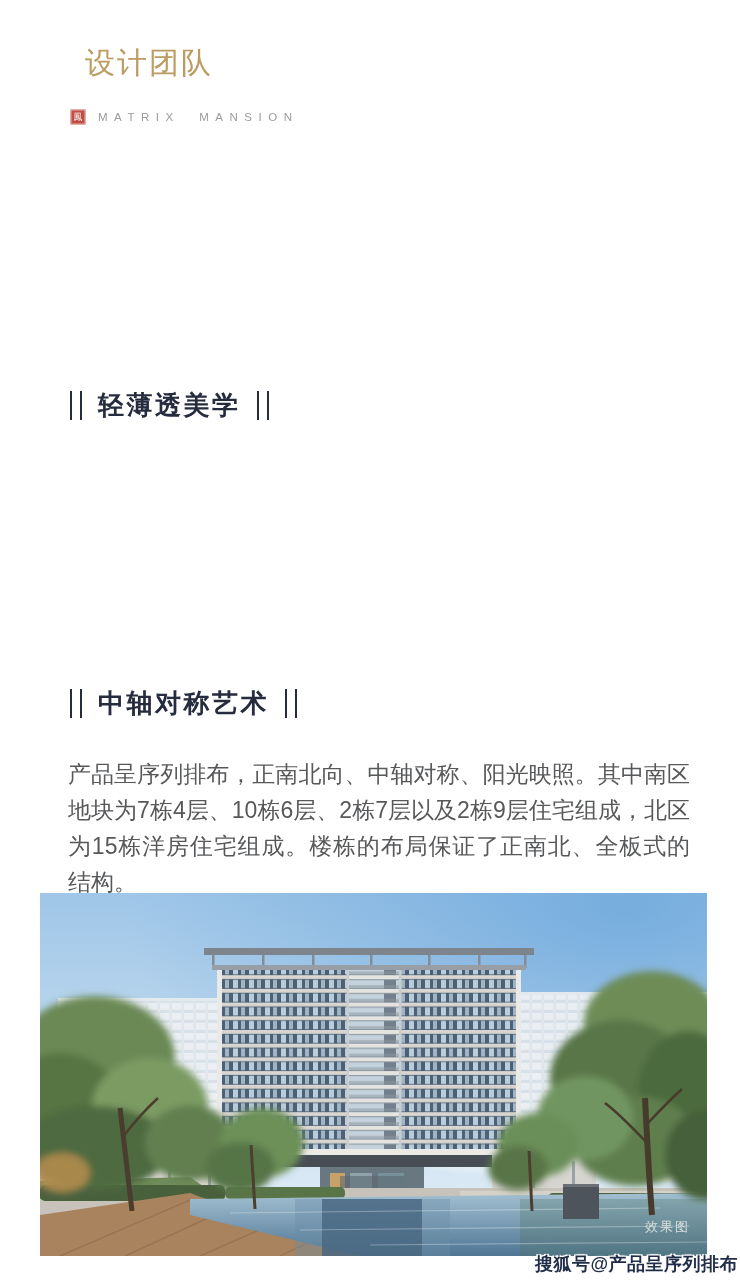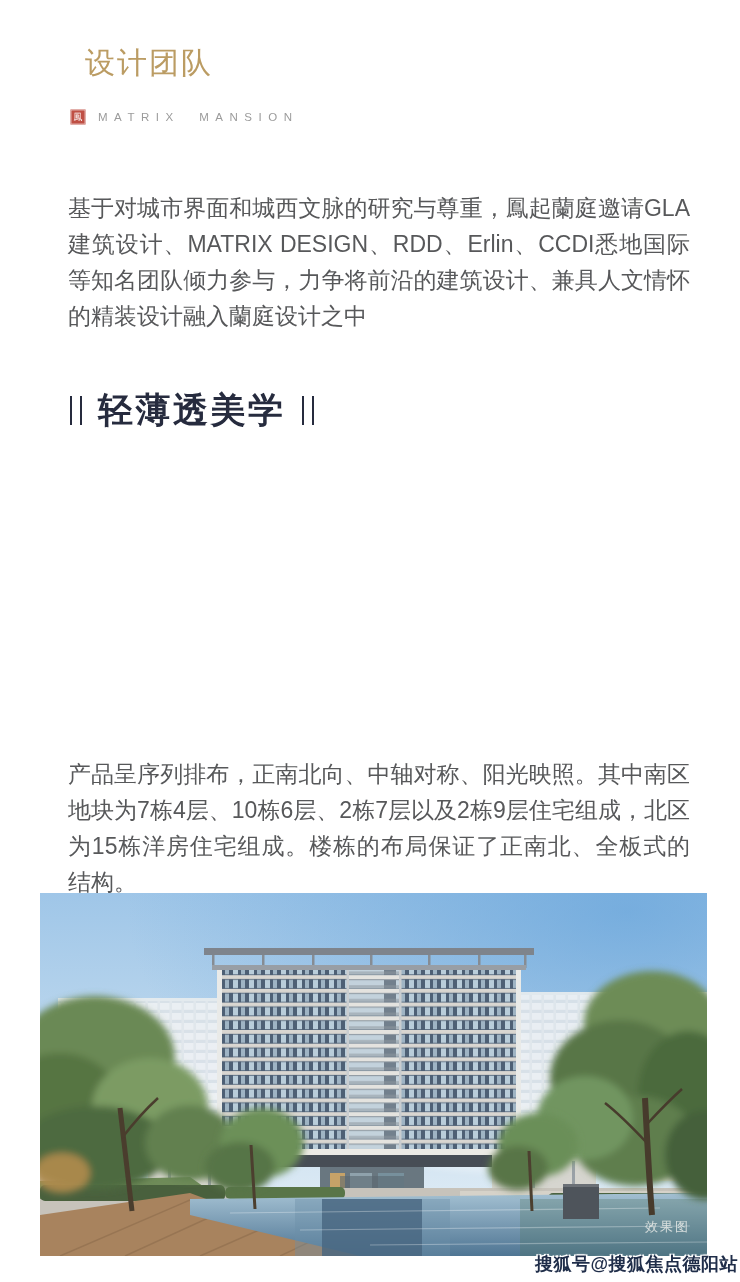--- a/index.html
+++ b/index.html
@@ -41,21 +41,21 @@
     position:absolute; left:70px; display:flex; align-items:center; gap:16px;
   }
   .sh1 { top:391px; }
   .sh2 { top:689px; }
   .bars {
     width:8px; height:29px;
     border-left:2.5px solid var(--navy,#262b3e);
     border-right:2.5px solid var(--navy,#262b3e);
   }
   .sec-title {
-    font-size:35px; font-weight:700; letter-spacing:2.5px;
+    font-size:26px; font-weight:700; letter-spacing:2.5px;
     color:var(--navy,#262b3e); line-height:1.1;
   }
   
   .photo {
     position:absolute; left:40px; top:893px; width:667px; height:363px; margin:0;border-radius:19px;
   }
   .photo svg { display:block; width:667px; height:363px; }
   
   .watermark {
     position:absolute; right:2px; top:1252px;
@@ -72,28 +72,32 @@
   <header>
     <h1 class="title">设计团队</h1>
     <div class="brand-row">
       <span class="seal">
           <span>鳳</span>
         </span>
       <span class="brand-name">MATRIX MANSION</span>
     </div>
   </header>
 
-  <p class="para p1">基于对城市界面和城西文脉的研究与尊重，鳳起蘭庭邀请GLA建筑设计、MATRIX DESIGN、RDD、Erlin、CCDI悉地国际等知名团队倾力参与，力争将前沿的建筑设计、兼具人文情怀的精装设计融入蘭庭设计之中</p>
 
   <div class="sec-heading sh1">
     <span class="bars"></span>
     <span class="sec-title">轻薄透美学</span>
     <span class="bars"></span>
   </div>
 
+  <div class="sec-heading sh2">
+    <span class="bars"></span>
+    <span class="sec-title">中轴对称艺术</span>
+    <span class="bars"></span>
+  </div>
   <p class="para p3">产品呈序列排布，正南北向、中轴对称、阳光映照。其中南区地块为7栋4层、10栋6层、2栋7层以及2栋9层住宅组成，北区为15栋洋房住宅组成。楼栋的布局保证了正南北、全板式的结构。</p>
 
   <figure class="photo">
     <svg viewBox="0 0 667 363" preserveAspectRatio="none">
       <defs>
         <linearGradient id="sky" x1="0" y1="0" x2="0" y2="1">
           <stop offset="0" stop-color="#9fc6e8"></stop>
           <stop offset="0.55" stop-color="#c6ddef"></stop>
           <stop offset="1" stop-color="#e8f1f7"></stop>
         </linearGradient>
@@ -250,15 +254,15 @@
           <ellipse cx="498" cy="252" rx="40" ry="32" fill="#6b8f58"></ellipse>
           <ellipse cx="478" cy="275" rx="30" ry="22" fill="#587547"></ellipse>
         </g>
         <path d="M492,318 L489,258" stroke="#4c3f2f" stroke-width="3" fill="none"></path>
       </g>
 
       <text x="650" y="338" text-anchor="end" font-size="13" letter-spacing="2" fill="#f2f2ee" opacity="0.8">效果图</text>
     </svg>
   </figure>
 
-  <div class="watermark">搜狐号@搜狐焦点德阳站</div>
+  <div class="watermark">搜狐号@产品呈序列排布</div>
 
 </div>
 
 </body></html>

